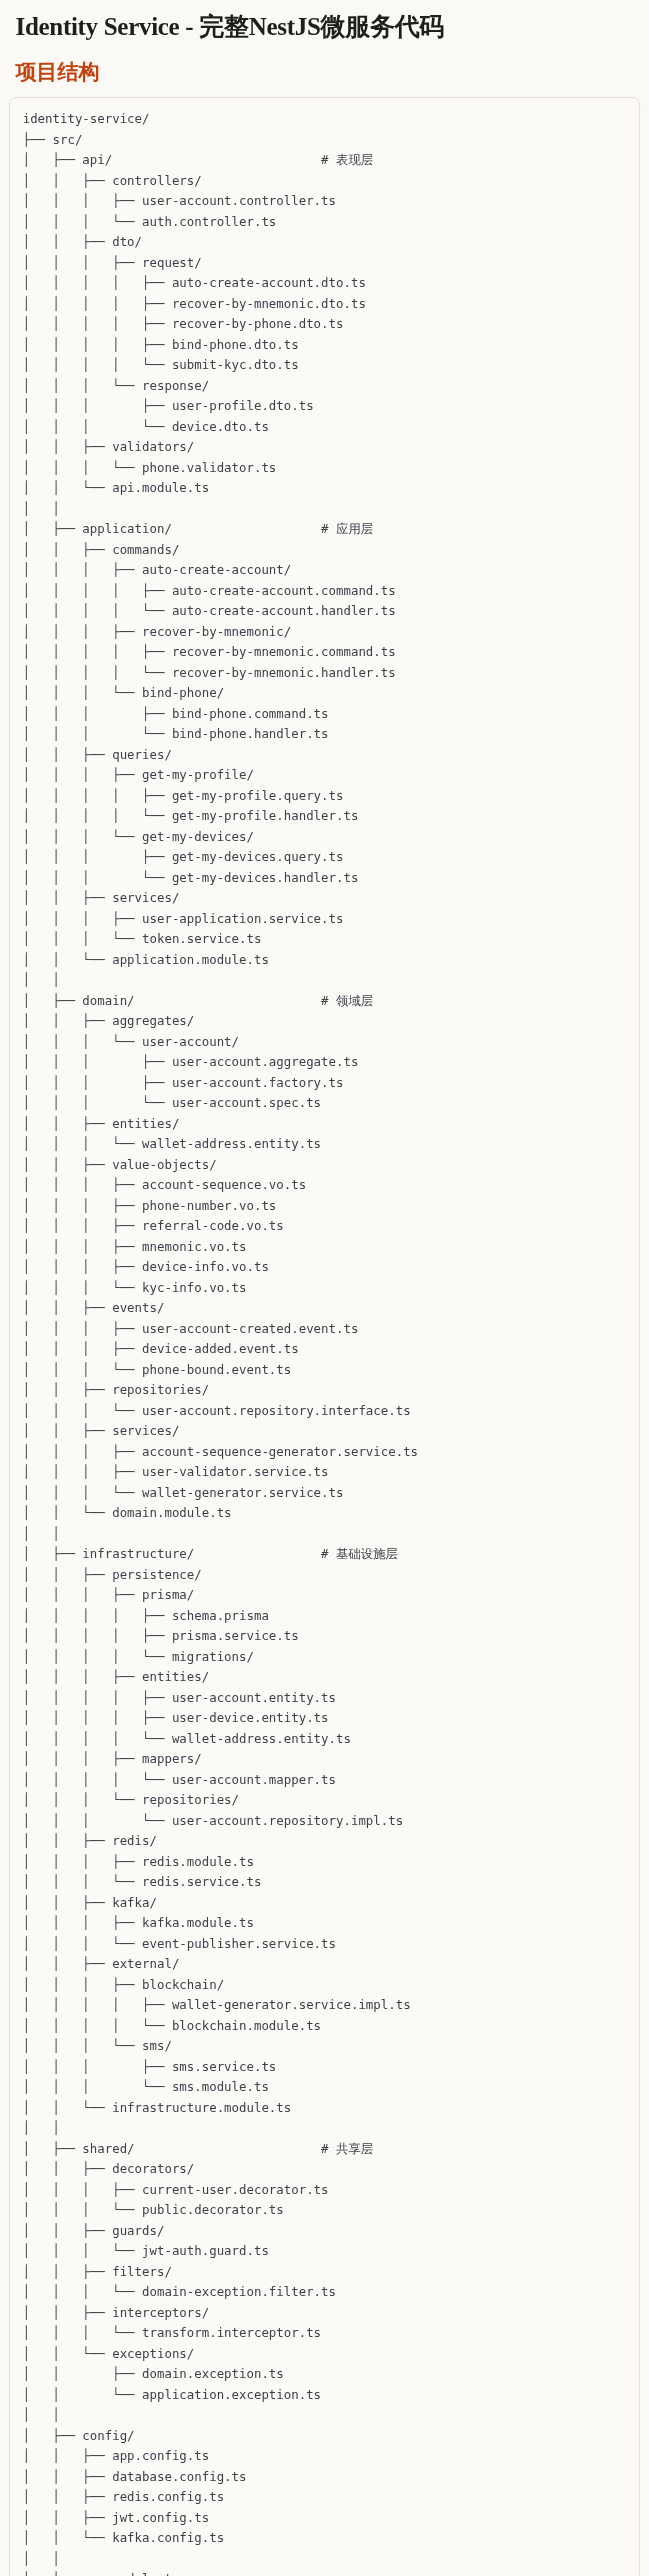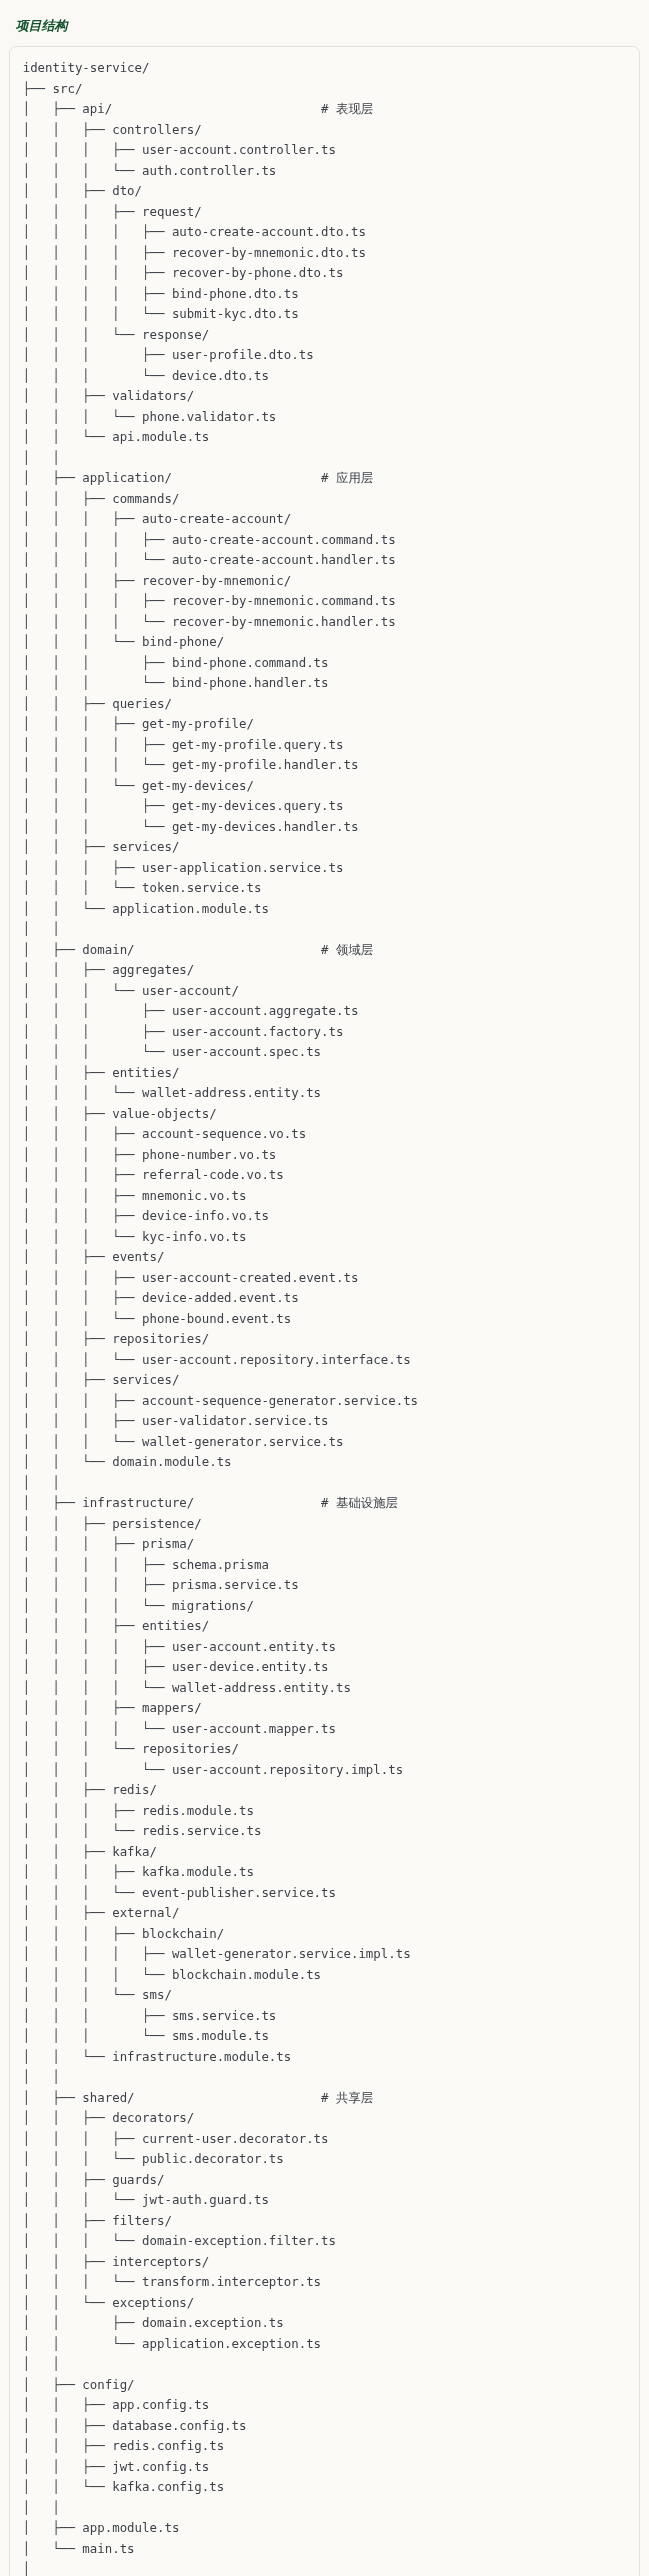--- a/index.html
+++ b/index.html
@@ -20,25 +20,24 @@
     font-family: "Liberation Serif", "DejaVu Serif", serif;
     font-size: 25px;
     line-height: 1.18;
     font-weight: 700;
     color: #1F1E1C;
     letter-spacing: -0.3px;
   }
   h2.section-heading {
     margin: 18.5px 0 0 6.2px;
     font-family: "Liberation Sans", "DejaVu Sans", sans-serif;
-    font-size: 13px;
+    font-size: 21px;
     line-height: 1.1;
     font-weight: 800;
-    color: #14532d;
-    font-style: italic;
+    color: #c2410c;
   }
   .code-block {
     box-sizing: border-box;
     margin-top: 13.4px;
     width: 631px;
     background: #FBFAF7;
     border: 0.8px solid #E3E1DA;
     border-radius: 7.2px;
     padding: 11.3px 5.2px 8.2px 12.4px;
     overflow: hidden;
@@ -49,20 +48,21 @@
     font-size: 12.4px;
     line-height: 20.5px;
     color: #3C4149;
     white-space: pre;
   }
 </style>
 </head>
 <body>
 
 <div class="page">
+  <h1 class="doc-title">Identity Service - 完整NestJS微服务代码</h1>
 
   <h2 class="section-heading">项目结构</h2>
 
   <div class="code-block">
     <pre class="tree">identity-service/
 ├── src/
 │   ├── api/                            # 表现层
 │   │   ├── controllers/
 │   │   │   ├── user-account.controller.ts
 │   │   │   └── auth.controller.ts

